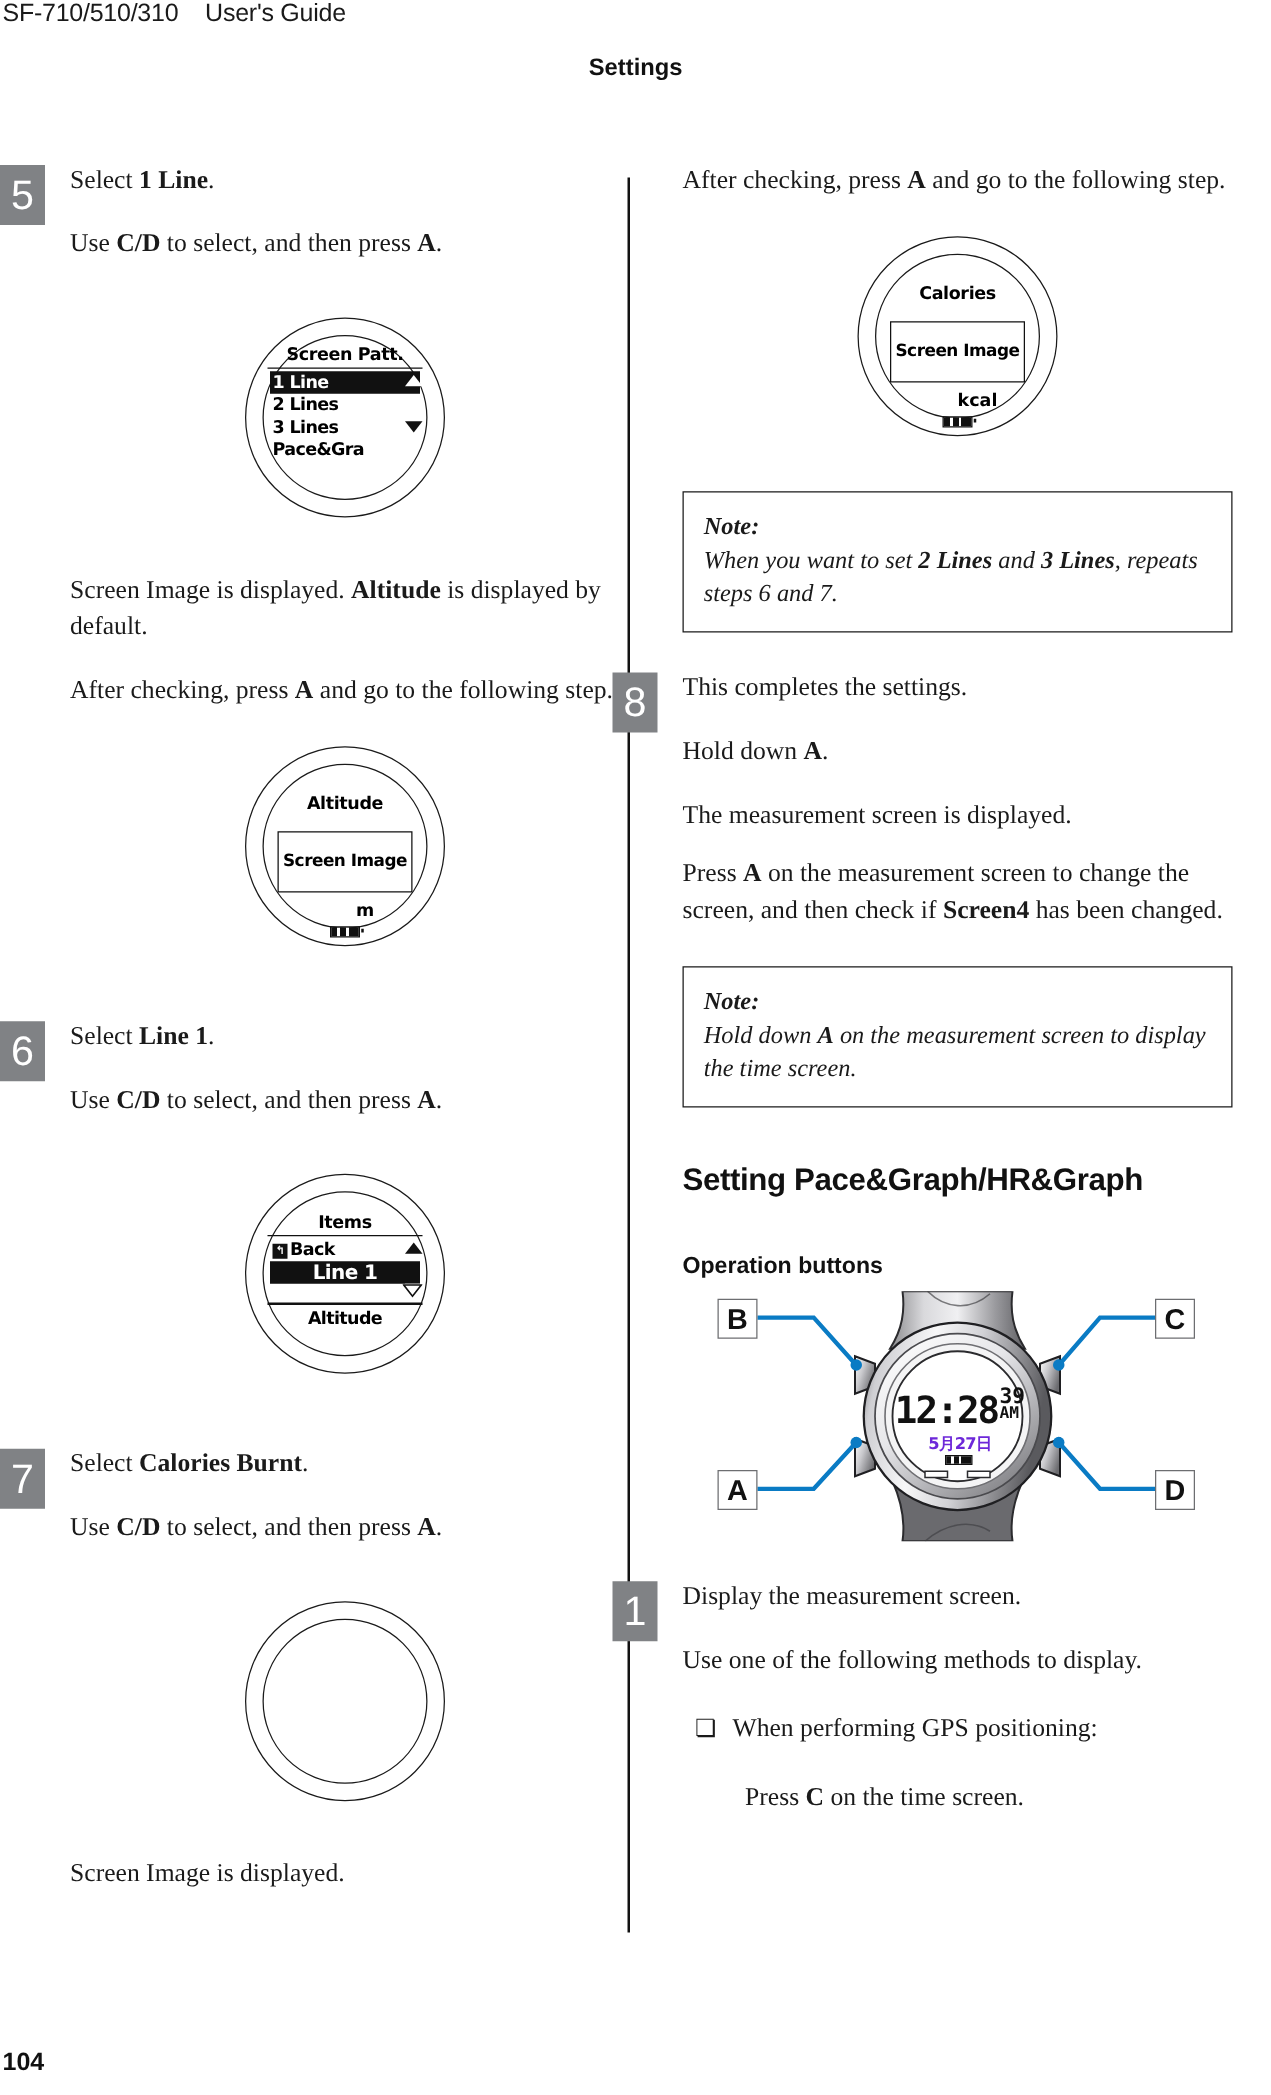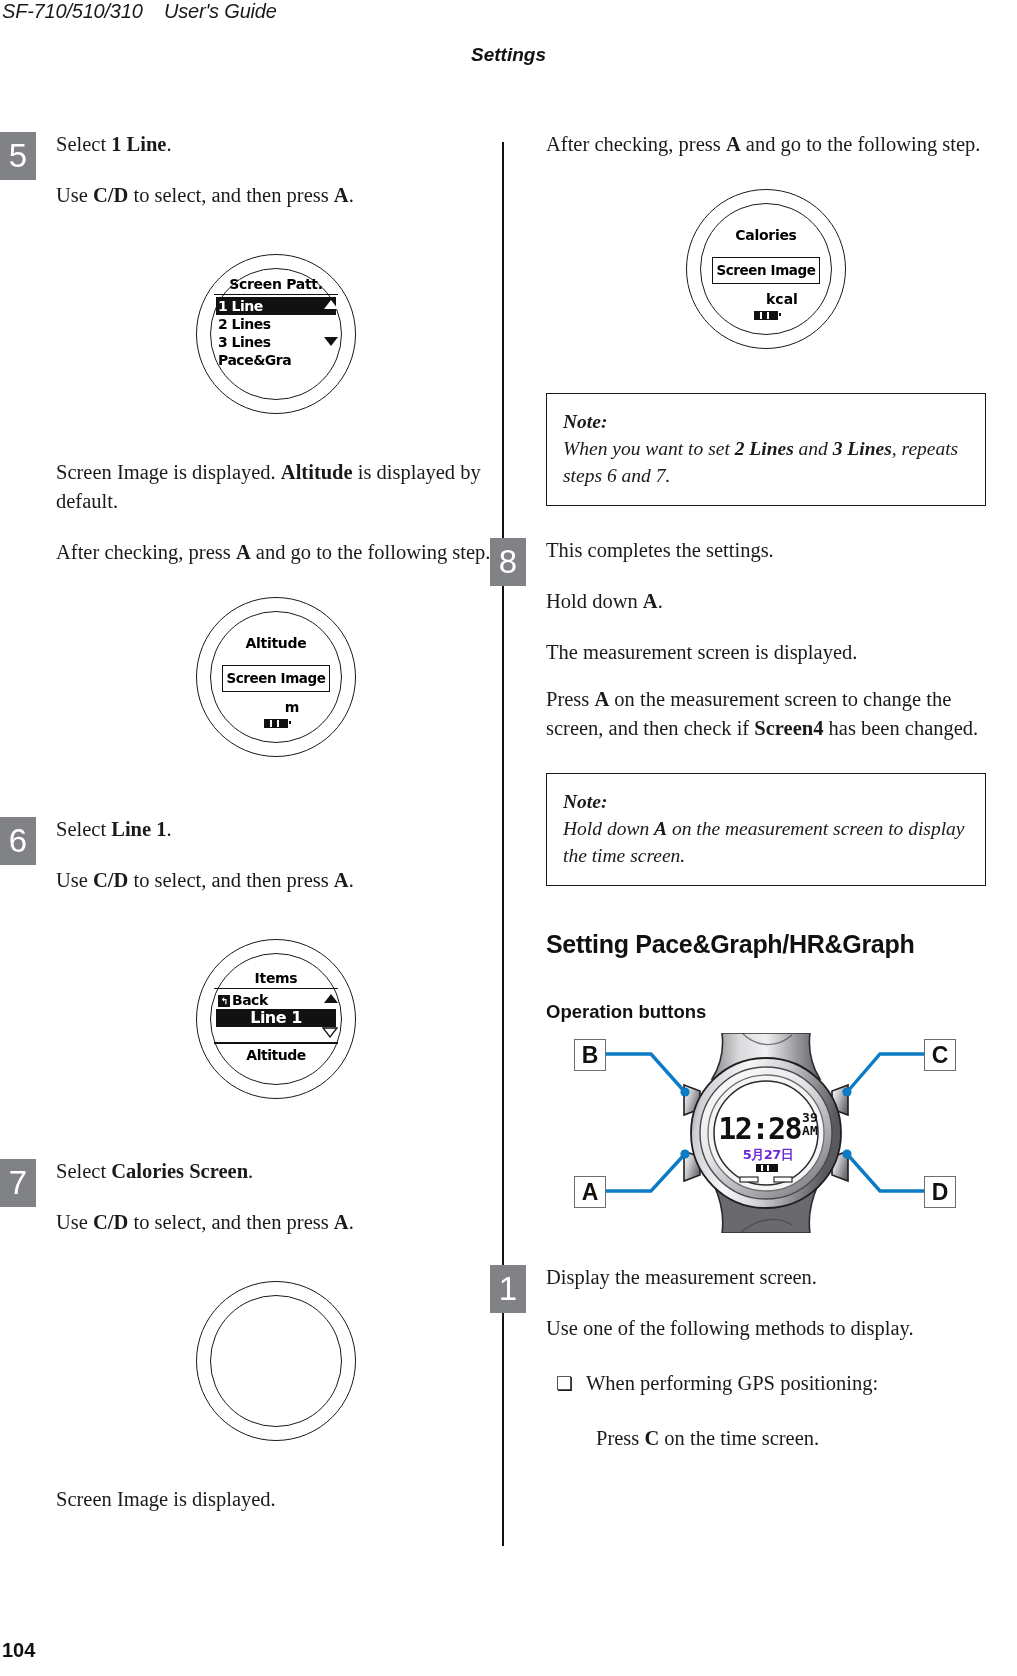--- a/index.html
+++ b/index.html
@@ -15,21 +15,20 @@
     color: #1a1a1a;
     overflow: hidden;
   }
 
   
   .doc-header {
     position: absolute;
     top: 0; left: 0;
     width: 857px;
     height: 92px;
-    font-style: italic;
   }
   .header-left {
     position: absolute;
     left: 2px;
     top: 0px;
     font-family: "Liberation Sans", sans-serif;
     font-size: 20px;
     letter-spacing: -0.2px;
     color: #1a1a1a;
     white-space: pre;
@@ -215,21 +214,21 @@
     width: 0; height: 0;
     border-left: 7px solid transparent;
     border-right: 7px solid transparent;
   }
   .arrow-up { border-bottom: 9px solid #111; top: 3px; }
   .arrow-dn { border-top: 9px solid #111; top: 4px; }
   .lcd-center-stack { text-align: center; }
   .lcd-boxed {
     display: inline-block;
     border: 1.6px solid #111;
-    padding: 4px 3px;
+    padding: 15px 3px;
     font-weight: bold;
     font-size: 13.5px;
     letter-spacing: -0.4px;
   }
   .lcd-unit {
     text-align: center;
     font-weight: bold;
     font-size: 14px;
     margin-top: 7px;
     padding-left: 32px;
@@ -400,21 +399,21 @@
         <div class="lcd-rule" style="margin-top:2px;"></div>
         <div class="lcd-item center"><span>Altitude</span></div>
       </div>
     </div>
   </div>
 
   <div class="gap-xl"></div>
 
   <div class="step">
     <div class="step-badge">7</div>
-    <p class="body"><span>Select </span><b>Calories Screen</b><span>.</span></p>
+    <p class="body"><span>Select </span><b>Calories Burnt</b><span>.</span></p>
     <p class="body"><span>Use </span><b>C/D</b><span> to select, and then press </span><b>A</b><span>.</span></p>
 
     <div class="gap-l"></div>
 
     <div class="watch-fig">
       <div class="ring-outer"></div>
       <div class="ring-inner"></div>
     </div>
 
     <div class="gap-l"></div>
@@ -535,21 +534,21 @@
 
       <circle cx="102" cy="100" r="52" fill="#ffffff" stroke="#2b2b2e" stroke-width="1.5"></circle>
 
       <rect x="76" y="144" width="18" height="5" fill="#fff" stroke="#2b2b2e" stroke-width="1.2"></rect>
       <rect x="110" y="144" width="18" height="5" fill="#fff" stroke="#2b2b2e" stroke-width="1.2"></rect>
     </svg>
 
     <div style="position:absolute;left:118px;top:0;width:204px;height:200px;z-index:3;pointer-events:none;">
       <div style="position:absolute;left:30px;top:78px;width:148px;text-align:center;font-family:'DejaVu Sans Mono',monospace;">
         <span style="font-size:30px;font-weight:bold;letter-spacing:-1.5px;color:#111;">12:28</span><span style="display:inline-block;vertical-align:top;line-height:13px;text-align:left;margin-left:1px;">
-          <span style="display:block;font-size:13px;font-weight:bold;color:#111;">39</span>
+          <span style="display:block;font-size:17px;font-weight:bold;color:#111;">39</span>
           <span style="display:block;font-size:13px;font-weight:bold;color:#111;">AM</span>
         </span>
       </div>
       <div style="position:absolute;left:30px;top:113px;width:148px;text-align:center;font-family:'DejaVu Sans',sans-serif;font-size:13px;font-weight:bold;color:#6d28d9;letter-spacing:-0.5px;">5月27日</div>
       <div style="position:absolute;left:92px;top:131px;width:20px;height:6px;border:1.4px solid #111;background:linear-gradient(to right,#111 0 4px,#fff 4px 6px,#111 6px 10px,#fff 10px 12px,#111 12px 17px);"></div>
     </div>
 
     <div class="callout-label lbl-b">B</div>
     <div class="callout-label lbl-c">C</div>
     <div class="callout-label lbl-a">A</div>

